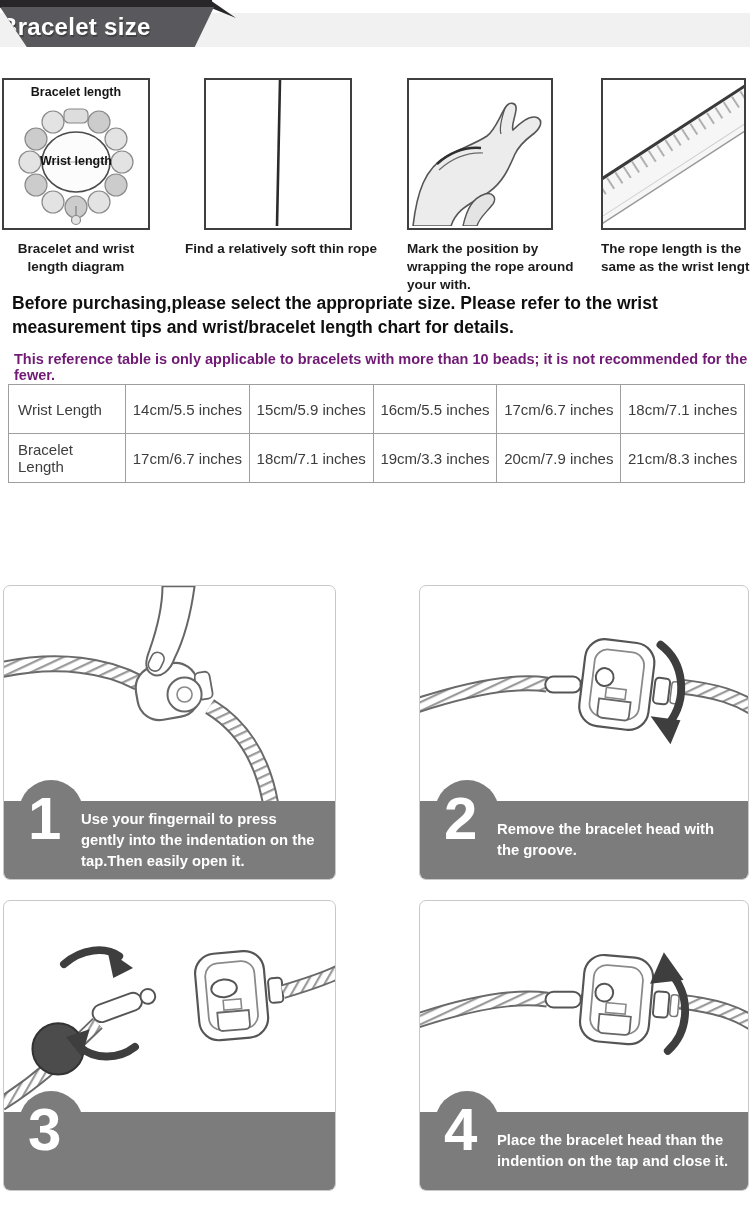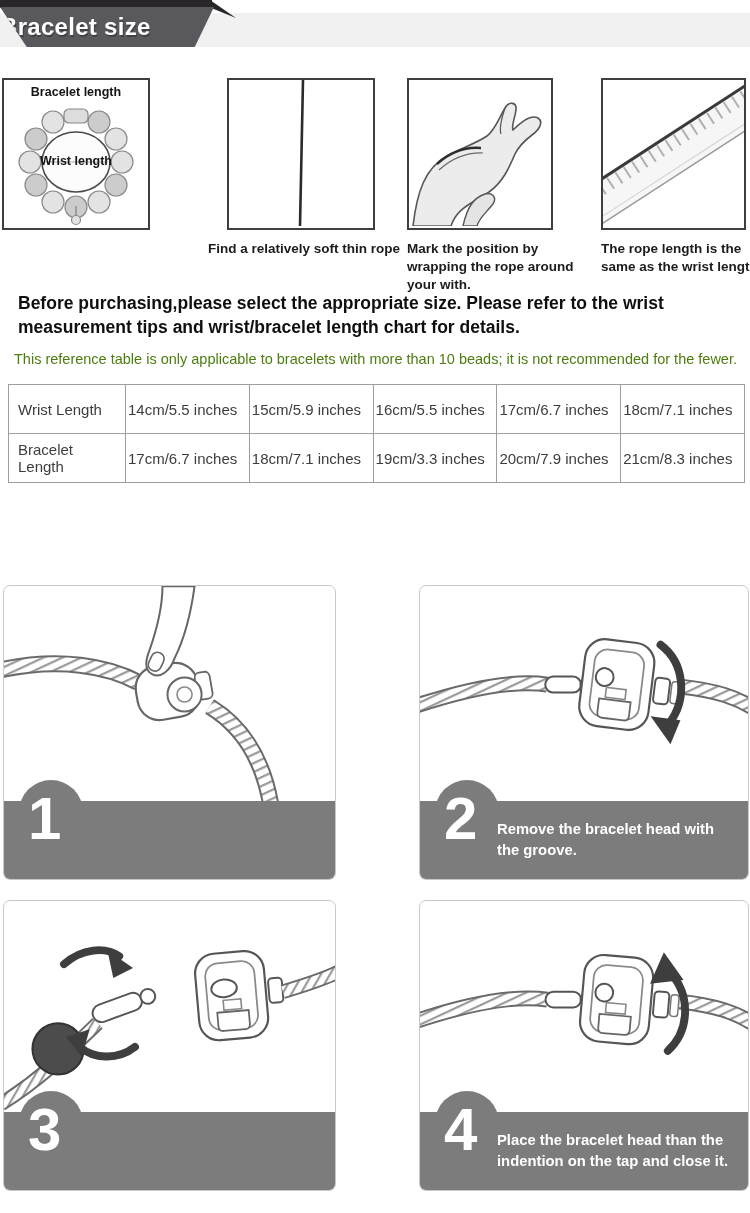--- a/index.html
+++ b/index.html
@@ -16,39 +16,39 @@
                 clip-path:polygon(0 0,100% 0,91% 100%,12.5% 100%);
                 display:flex;align-items:center;}
   .ribbon .trap span{color:#fff;font-size:24px;font-weight:800;letter-spacing:.3px;
                      text-shadow:1px 2px 0 rgba(0,0,0,.28);}
 
   
   .mcol{position:absolute;top:78px;}
   .mcol .frame{border:2px solid #3f3f3f;background:#fff;height:148px;position:relative;overflow:hidden;}
   .mcap{margin-top:10px;font-size:13.5px;font-weight:700;color:#1c1c1c;line-height:1.32;}
   .c1{left:2px;width:148px;}  .c1 .mcap{text-align:center;}
-  .c2{left:204px;width:148px;margin-left:23px;} .c2 .mcap{text-align:center;width:186px;margin-left:-19px;white-space:nowrap;}
+  .c2{left:204px;width:148px;} .c2 .mcap{text-align:center;width:186px;margin-left:-19px;white-space:nowrap;}
   .c3{left:407px;width:146px;} .c3 .mcap{width:176px;}
   .c4{left:601px;width:145px;} .c4 .mcap{width:176px;}
   .lbl-top{position:absolute;top:5px;left:0;width:100%;text-align:center;
            font-size:12.5px;font-weight:700;color:#151515;}
   .lbl-inner{position:absolute;top:74px;left:0;width:100%;text-align:center;
            font-size:12.5px;font-weight:700;color:#151515;}
 
   
-  .intro{position:absolute;left:18px;top:292px;width:722px;font-size:17.5px;font-weight:700;
+  .intro{position:absolute;left:12px;top:292px;width:722px;font-size:17.5px;font-weight:700;
          color:#0f0f0f;line-height:1.35;}
-  .note{position:absolute;left:14px;top:351px;width:734px;font-size:14.5px;font-weight:400;
-        color:#4d7c0f;}
+  .note{position:absolute;left:14px;top:351px;width:734px;font-size:14.5px;font-weight:700;
+        color:#701a75;}
 
   
   .size-table{position:absolute;left:8px;top:384px;width:737px;border-collapse:collapse;
               table-layout:fixed;}
   .size-table td{border:1px solid #9e9e9e;height:48px;font-size:15px;color:#3d3d3d;
-                 text-align:left;padding:0 2px;background:#fff;}
+                 text-align:center;padding:0 2px;background:#fff;}
   .size-table td.rowlabel{text-align:left;padding-left:9px;}
 
   
   .panel{position:absolute;border:1.5px solid #c9c9c9;border-radius:7px;background:#fff;overflow:hidden;}
   .p1{left:3px;top:585px;width:331px;height:293px;}
   .p2{left:419px;top:585px;width:328px;height:293px;}
   .p3{left:3px;top:900px;width:331px;height:289px;}
   .p4{left:419px;top:900px;width:328px;height:289px;}
   .illus{position:absolute;top:0;left:0;right:0;bottom:78px;}
   .illus svg{width:100%;height:100%;}
@@ -89,20 +89,21 @@
         <circle cx="112" cy="59" r="11" fill="#e3e3e3" stroke="#8a8a8a" stroke-width="1.2"></circle>
         <rect x="60" y="29" width="24" height="14" rx="5" fill="#dddddd" stroke="#888" stroke-width="1.2"></rect>
         <ellipse cx="72" cy="82" rx="34" ry="30" fill="#fcfcfc" stroke="#4a4a4a" stroke-width="1.6"></ellipse>
         <line x1="40" y1="82" x2="104" y2="82" stroke="#a8a8a8" stroke-width="1.2"></line>
         <line x1="72" y1="126" x2="72" y2="136" stroke="#8a8a8a" stroke-width="1.4"></line>
         <circle cx="72" cy="140" r="4.5" fill="#e3e3e3" stroke="#8a8a8a" stroke-width="1.2"></circle>
       </svg>
       <span class="lbl-top">Bracelet length</span>
       <span class="lbl-inner">Wrist length</span>
     </div>
+    <div class="mcap">Bracelet and wrist length diagram</div>
   </div>
 
   <div class="mcol c2">
     <div class="frame">
       <svg viewBox="0 0 144 146">
         <line x1="74" y1="0" x2="71" y2="146" stroke="#2b2b2b" stroke-width="2.6"></line>
       </svg>
     </div>
     <div class="mcap">Find a relatively soft thin rope</div>
   </div>
@@ -195,20 +196,21 @@
         <circle cx="180" cy="108" r="7.5" fill="#fff" stroke="#8a8a8a" stroke-width="1.6"></circle>
         <path d="M190,0 C186,30 180,52 170,72 C166,84 156,92 148,88 C140,84 141,74 145,64 C152,44 158,22 158,0 Z" fill="#fff" stroke="#666" stroke-width="2"></path>
         <g transform="translate(152 76) rotate(25)">
           <rect x="-7" y="-10" width="13" height="19" rx="6" fill="#fff" stroke="#666" stroke-width="1.6"></rect>
         </g>
       </svg>
     </div>
     <div class="band">
       <div class="bump"></div>
       <div class="num">1</div>
+      <div class="stext">Use your fingernail to press gently into the indentation on the tap.Then easily open it.</div>
     </div>
   </div>
 
   <div class="panel p2">
     <div class="illus">
       <svg viewBox="0 0 330 214">
         <defs>
           <pattern id="h2" width="8" height="8" patternUnits="userSpaceOnUse" patternTransform="rotate(65)">
             <rect width="8" height="8" fill="#ffffff"></rect>
               <rect width="2.2" height="8" fill="#9a9a9a"></rect>

